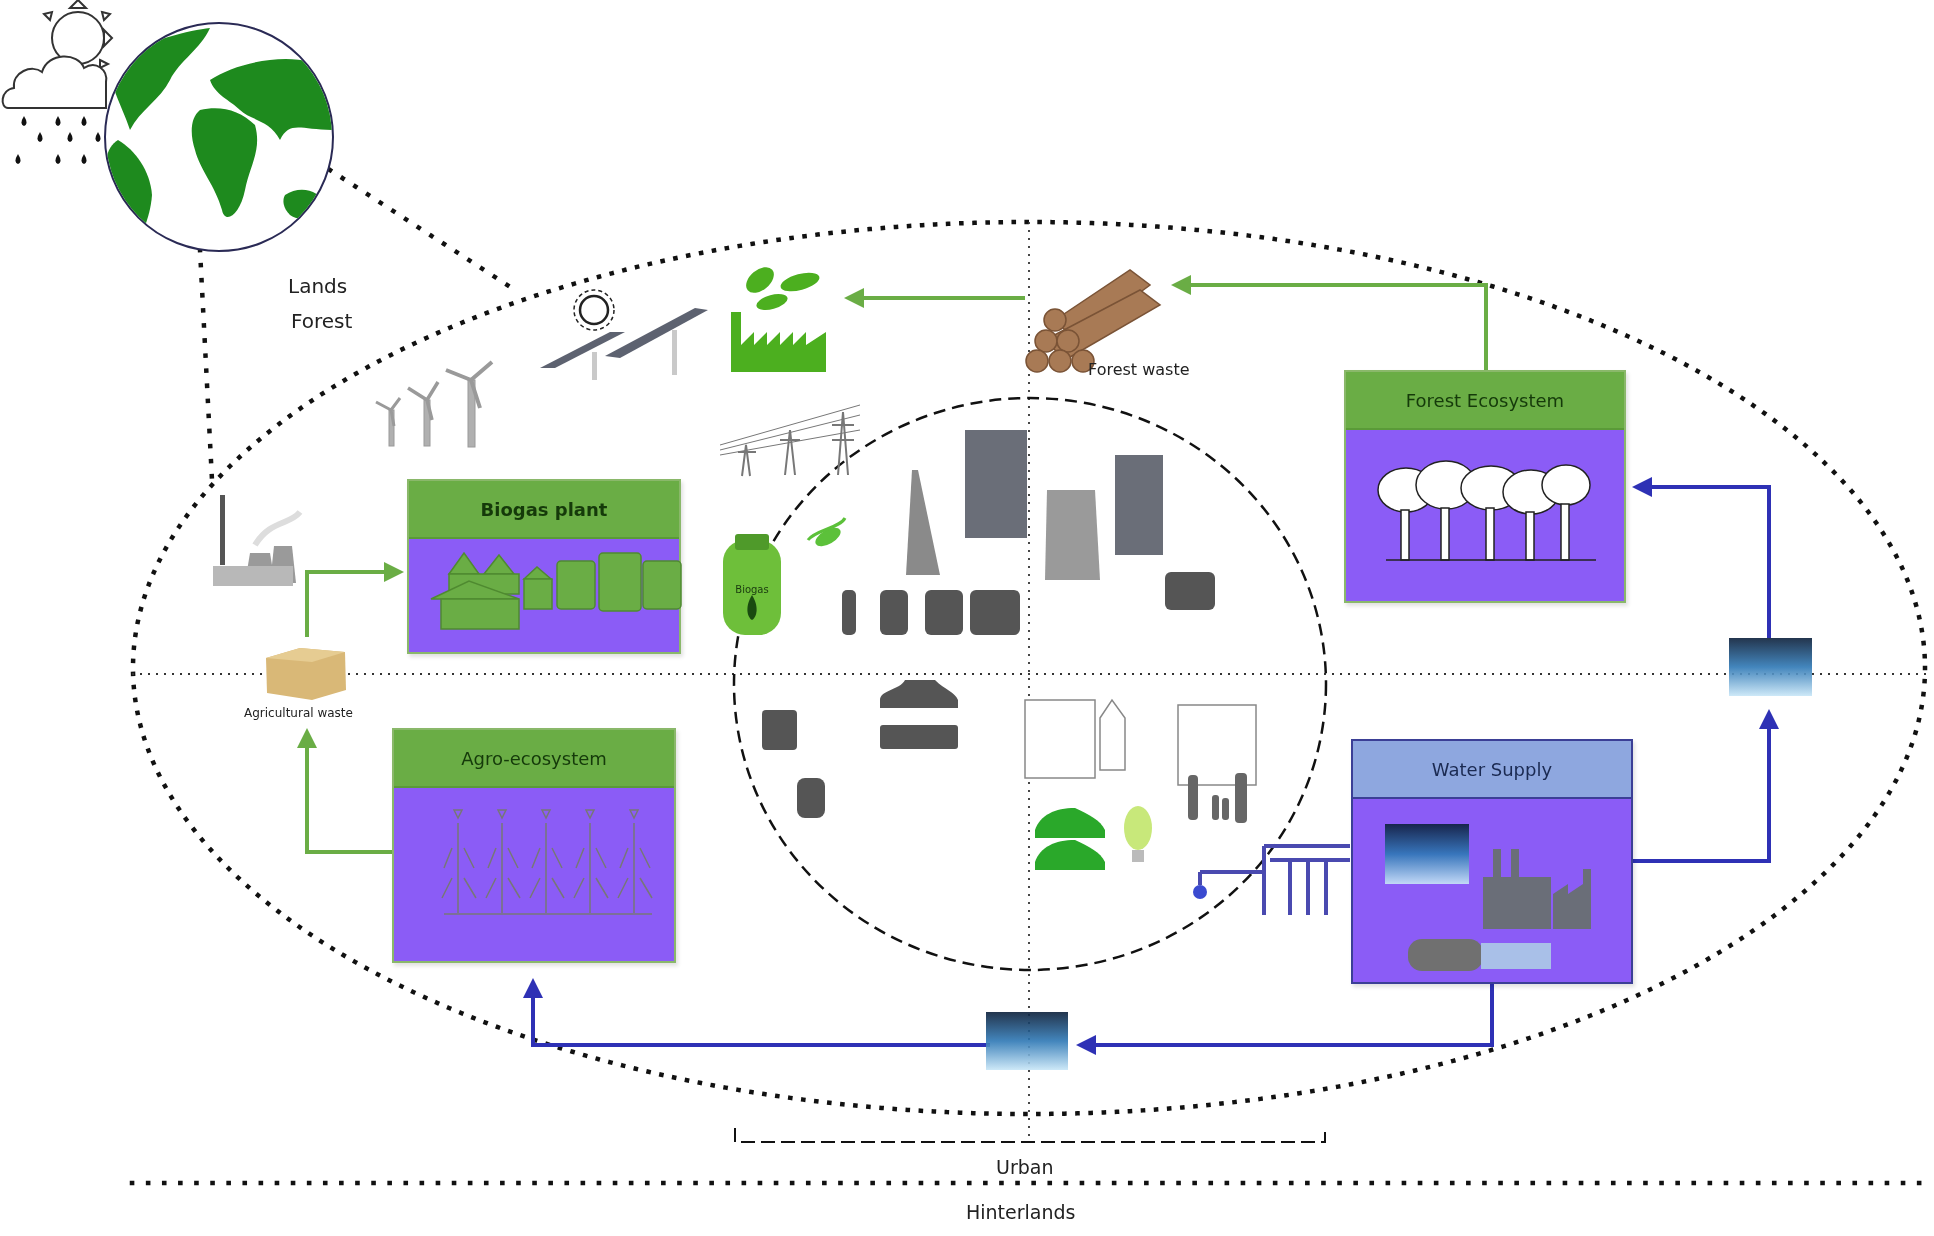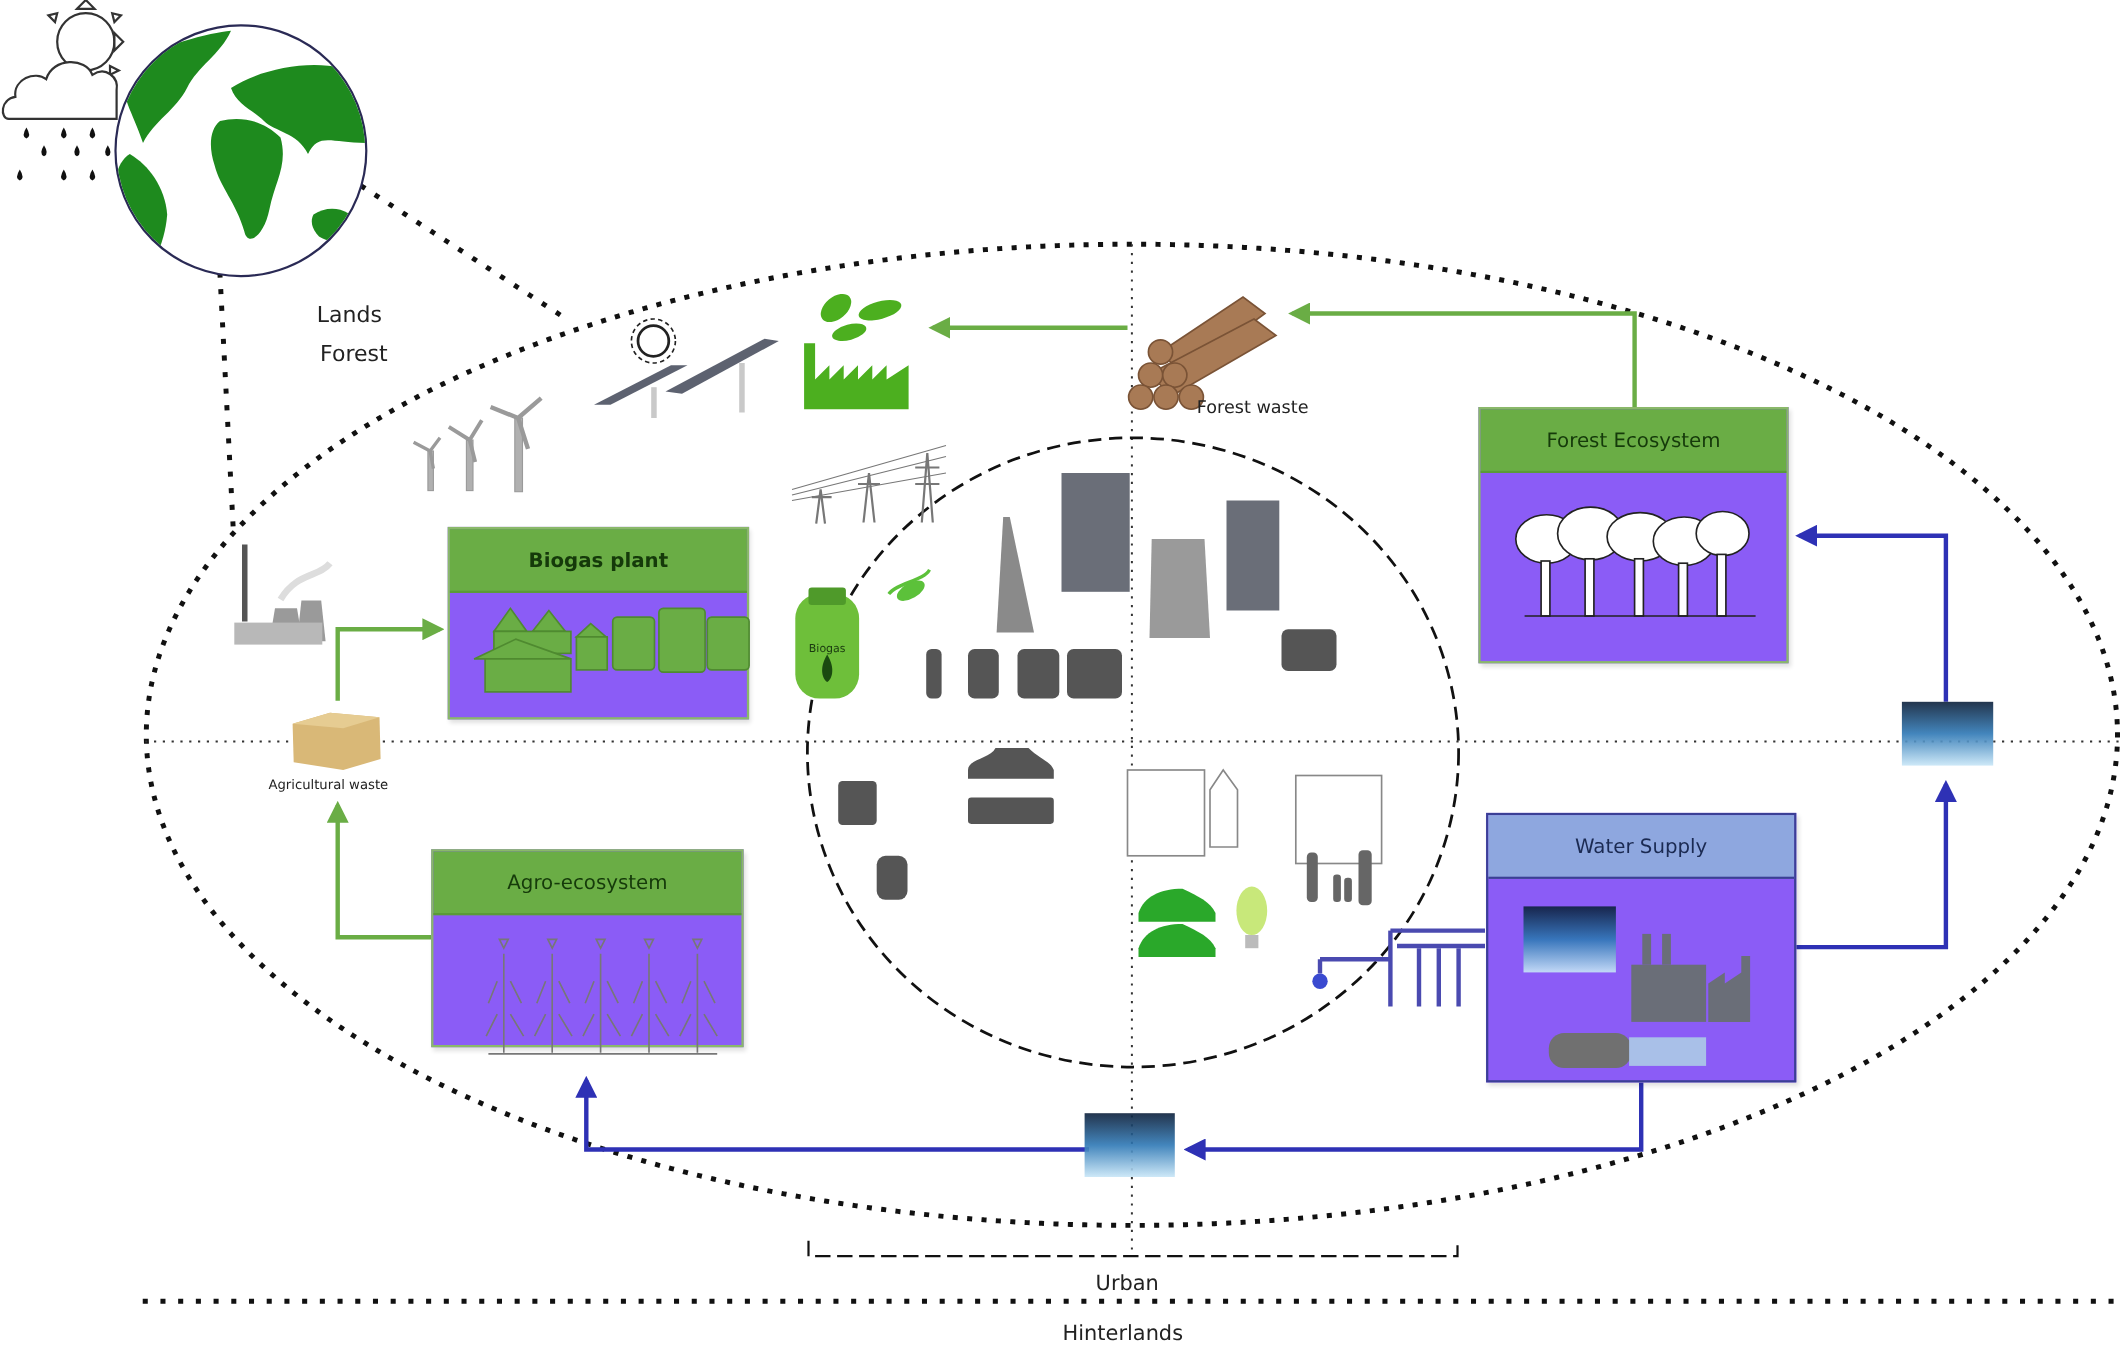--- a/index.html
+++ b/index.html
@@ -246,21 +246,21 @@
         <rect x="32" y="60" width="78" height="30"></rect>
       <path d="M115,40 L128,28 L142,40 z"></path>
         <rect x="115" y="40" width="28" height="30"></rect>
       <rect x="148" y="22" width="38" height="48" rx="4"></rect>
       <rect x="190" y="14" width="42" height="58" rx="4"></rect>
       <rect x="234" y="22" width="38" height="48" rx="4"></rect>
     </g>
   </svg>
 </div>
 
-<div class="box green-box" style="left:392px; top:772px; width:284px; height:180px;">
+<div class="box green-box" style="left:392px; top:728px; width:284px; height:235px;">
   <div class="hdr" style="height:56px;">Agro-ecosystem</div>
   <svg width="280" height="180" style="position:absolute; left:0; top:58px;">
     <g stroke="#777" stroke-width="1.5" fill="none">
       <path d="M64,125 L64,35 M58,60 L50,80 M70,60 L80,80 M58,90 L48,110 M70,90 L82,110 M64,30 L60,22 L68,22 z"></path>
       <path d="M108,125 L108,35 M102,60 L94,80 M114,60 L124,80 M102,90 L92,110 M114,90 L126,110 M108,30 L104,22 L112,22 z"></path>
       <path d="M152,125 L152,35 M146,60 L138,80 M158,60 L168,80 M146,90 L136,110 M158,90 L170,110 M152,30 L148,22 L156,22 z"></path>
       <path d="M196,125 L196,35 M190,60 L182,80 M202,60 L212,80 M190,90 L180,110 M202,90 L214,110 M196,30 L192,22 L200,22 z"></path>
       <path d="M240,125 L240,35 M234,60 L226,80 M246,60 L256,80 M234,90 L224,110 M246,90 L258,110 M240,30 L236,22 L244,22 z"></path>
       <path d="M50,126 L258,126"></path>
     </g>

